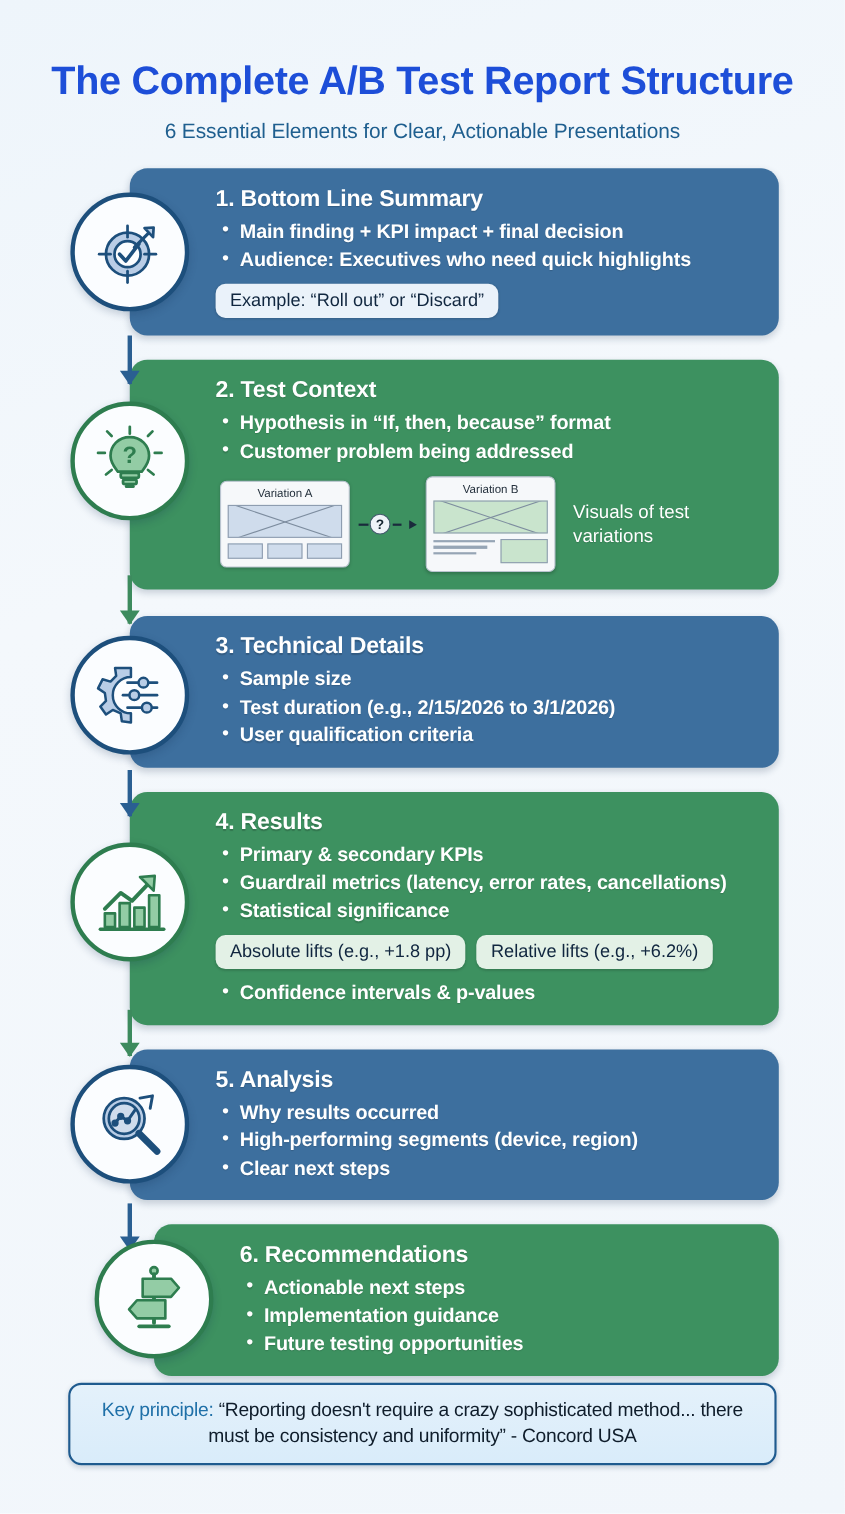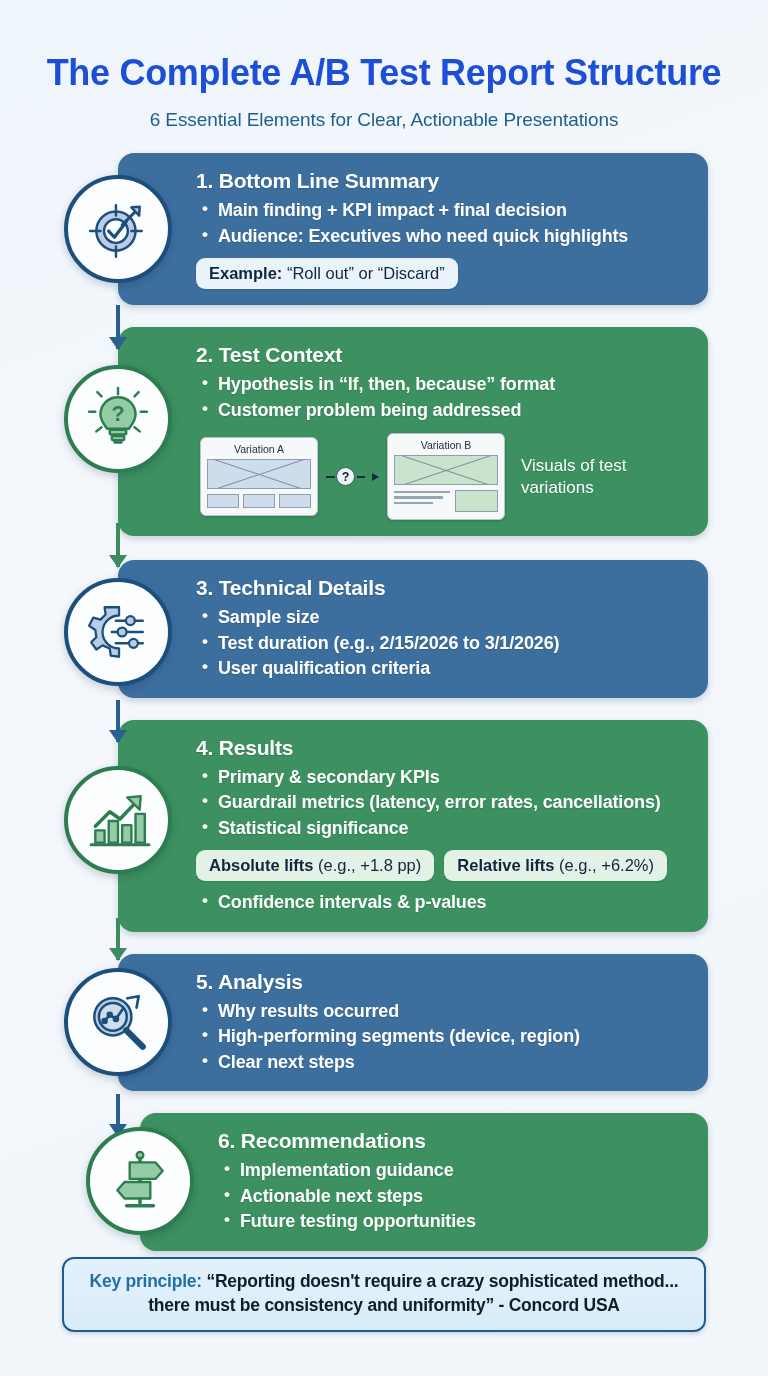--- a/index.html
+++ b/index.html
@@ -104,21 +104,21 @@
     color: #10263f;
     border-radius: 9px;
     padding: 5px 13px;
     font-size: 16.5px;
     line-height: 1.25;
     display: inline-block;
     box-shadow: 0 1px 2px rgba(0,0,0,0.14);
     white-space: nowrap;
   }
   .pill.on-green { background: #e3f1e6; }
-  .pill b { font-weight: bold; }
+  .pill b { font-weight: normal; }
 
   .post-bullet { margin-top: 9px; }
 
   
   .badge {
     position: absolute;
     left: 64px;
     width: 108px;
     height: 108px;
     border-radius: 50%;
@@ -246,21 +246,21 @@
     bottom: 44px;
     background: linear-gradient(180deg, #e4f1fb 0%, #d9ecfa 100%);
     border: 2.5px solid #1f5b8f;
     border-radius: 12px;
     padding: 11px 16px 13px 16px;
     text-align: center;
     box-shadow: 0 2px 5px rgba(20,45,75,0.18);
   }
   .footer-text {
     font-size: 17.5px;
-    font-weight: bold;
+    font-weight: normal;
     color: #0f1d2b;
     line-height: 1.34;
     letter-spacing: -0.25px;
   }
   .footer-text .kp { color: #1f70a8; }
 </style>
 </head>
 <body>
 
 <div class="page">
@@ -470,22 +470,22 @@
             <line x1="32" y1="10" x2="32" y2="53" stroke-width="3.4" fill="none"></line>
             <path d="M22 14 L47 14 L54 22 L47 30 L22 30 Z" fill="#93ccA5"></path>
             <path d="M42 33 L17 33 L10 41 L17 49 L42 49 Z" fill="#93ccA5"></path>
             <line x1="19" y1="56" x2="45" y2="56" stroke-width="3.4" fill="none"></line>
           </g>
         </svg>
       </div>
       <div class="card green">
         <div class="card-title">6. Recommendations</div>
         <ul class="bullets">
+          <li>Actionable next steps</li>
           <li>Implementation guidance</li>
-          <li>Actionable next steps</li>
           <li>Future testing opportunities</li>
         </ul>
       </div>
     </div>
 
   </div>
 
   <div class="footer">
     <div class="footer-text"><span class="kp">Key principle:</span><span> “Reporting doesn't require a crazy sophisticated method... there must be consistency and uniformity” - Concord USA</span></div>
   </div>

